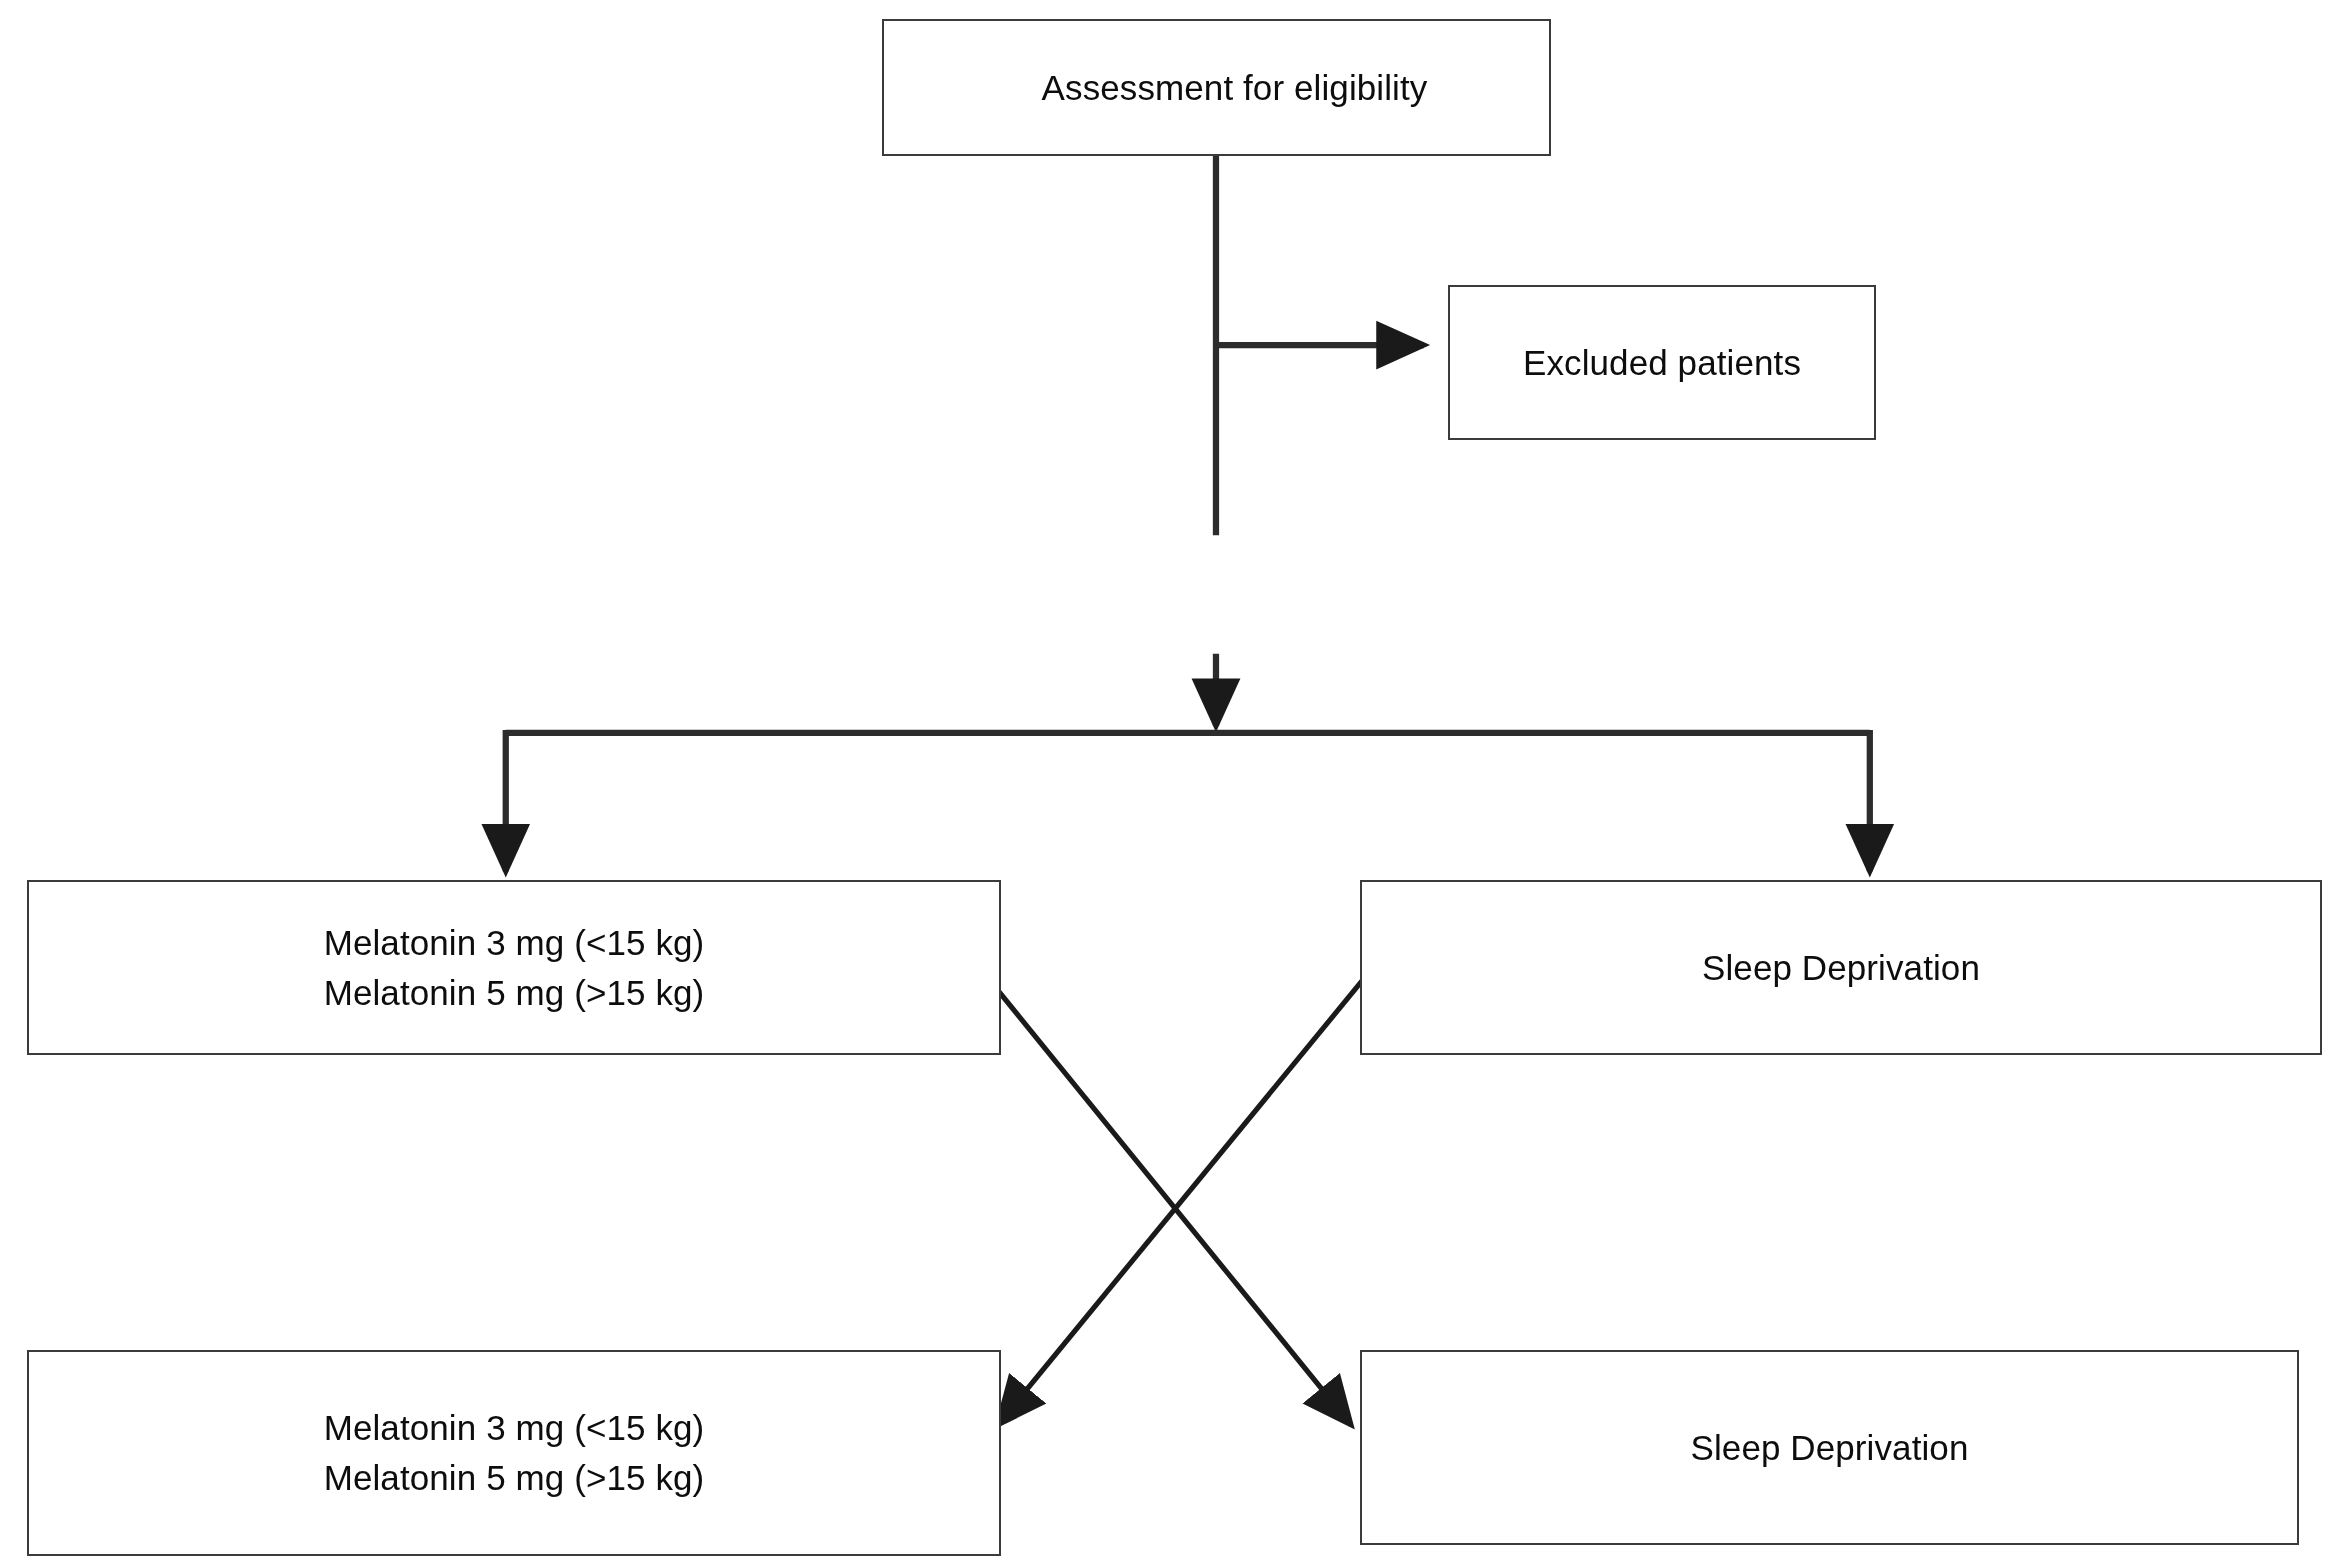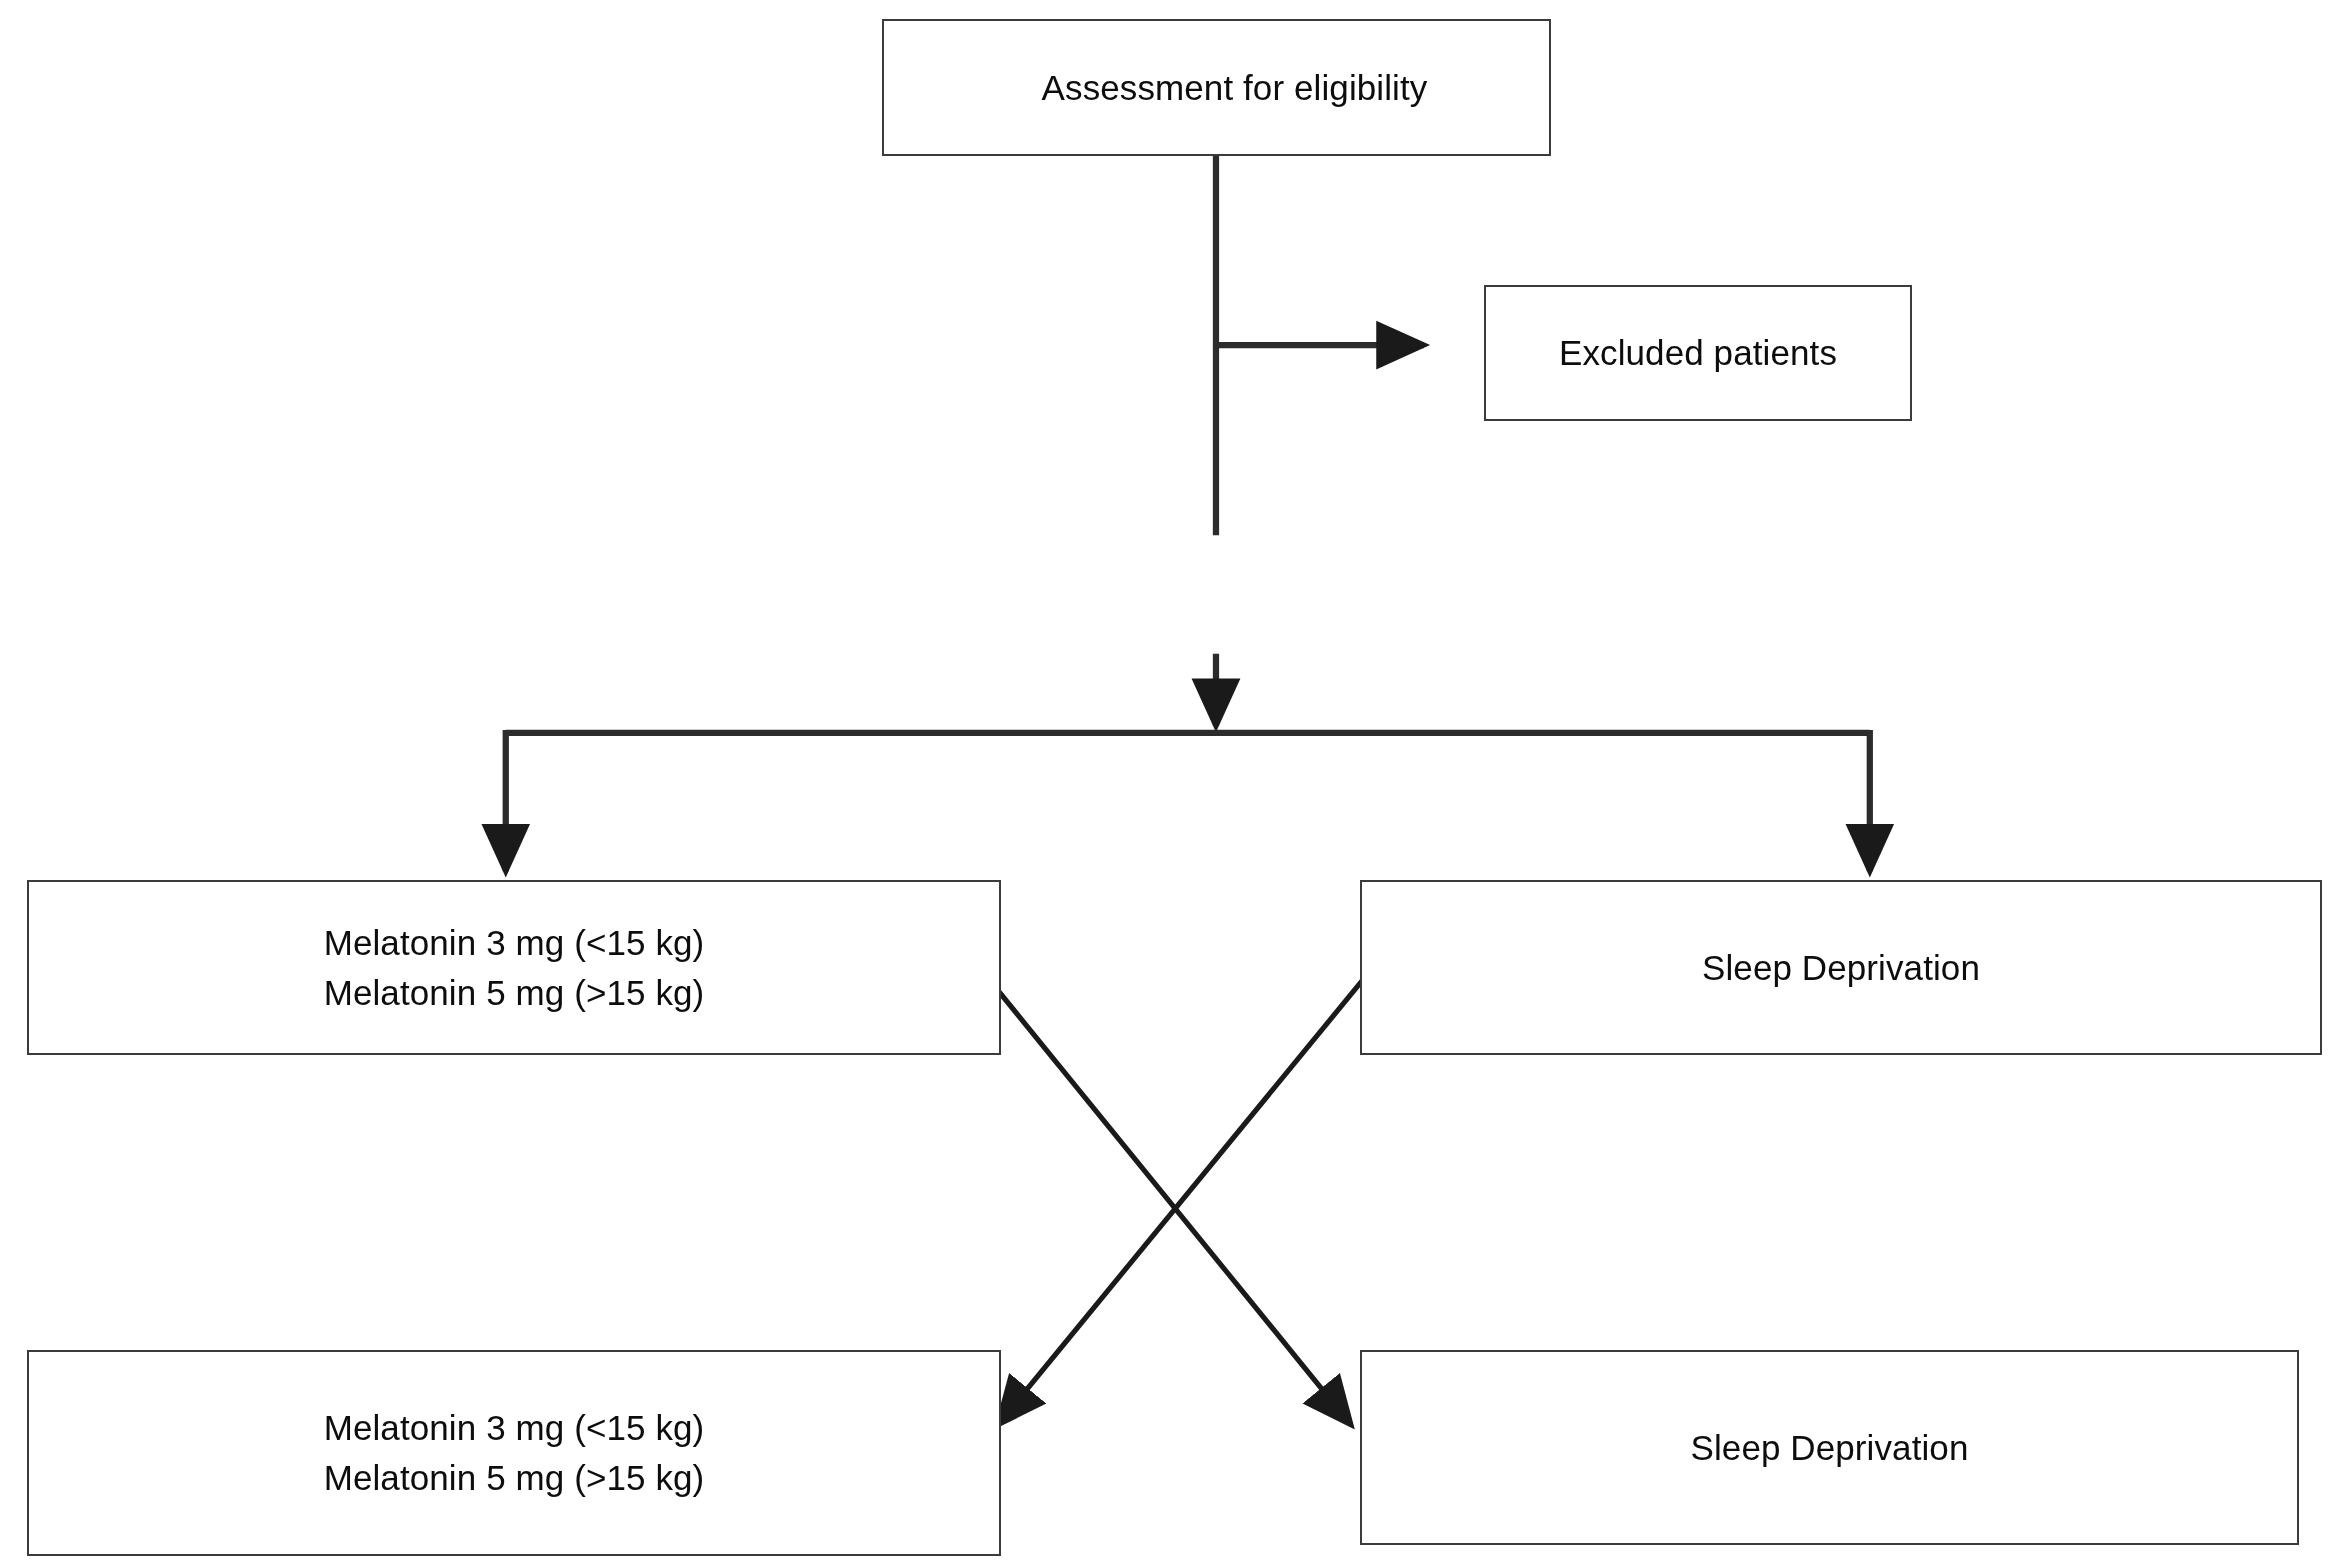--- a/index.html
+++ b/index.html
@@ -39,21 +39,21 @@
   .node-label {
     color: #0d0d0d;
     font-size: 35px;
     line-height: 1.42;
     text-align: center;
     white-space: nowrap;
     letter-spacing: 0.1px;
   }
   
   #node-assessment      { left: 882px; top: 19px;   width: 669px; height: 137px; padding-left: 36px; }
-  #node-excluded        { left: 1484px; top: 285px;  width: 428px;  height: 136px; }
+  #node-excluded        { left: 1448px; top: 285px;  width: 428px;  height: 155px; }
   #node-randomization   { left: 958px; top: 534px;  width: 553px;  height: 120px; }
   #node-arm-a-period1   { left: 27px;   top: 880px; width: 974px; height: 175px; }
   #node-arm-b-period1   { left: 1360px; top: 880px; width: 962px; height: 175px; }
   #node-arm-a-period2   { left: 27px;   top: 1350px; width: 974px; height: 206px; }
   #node-arm-b-period2   { left: 1360px; top: 1350px; width: 939px; height: 195px; }
 </style>
 </head>
 <body>
 
 <div id="canvas">

